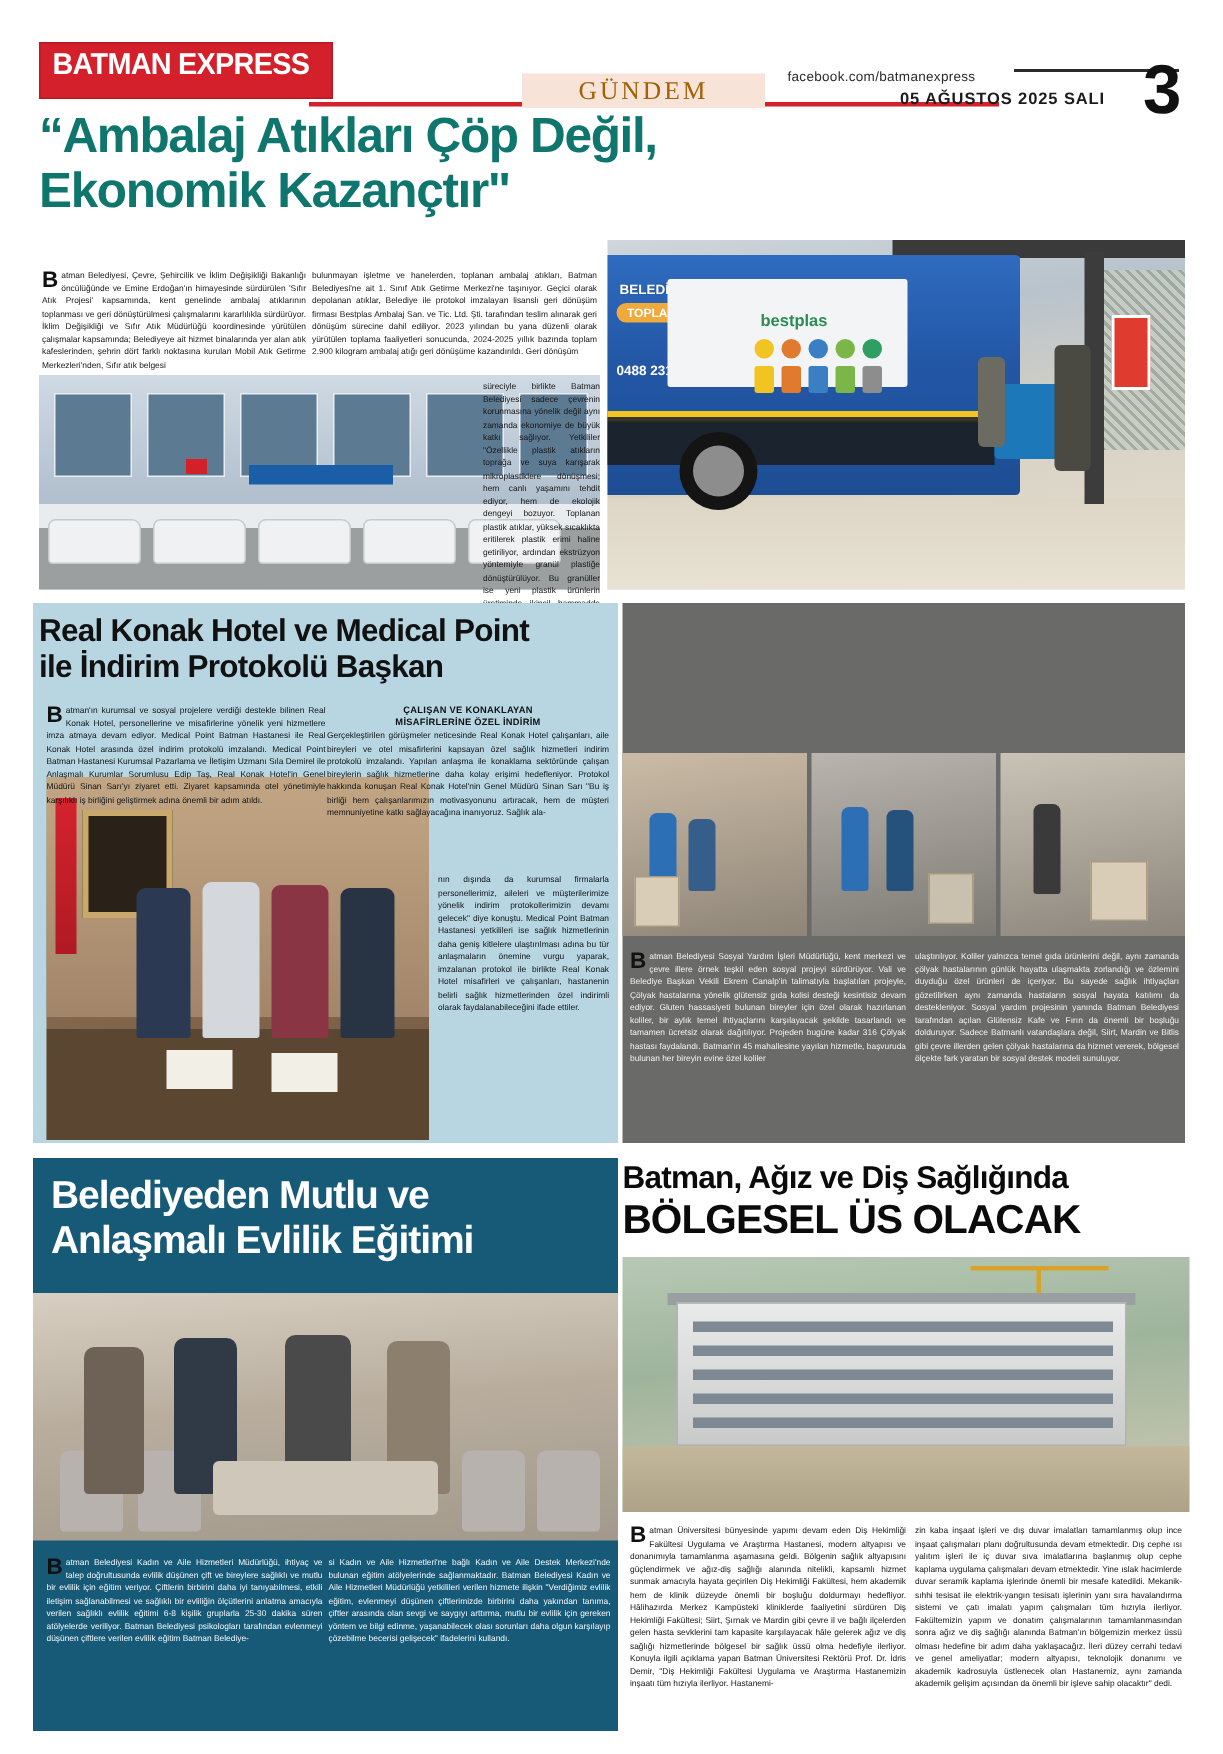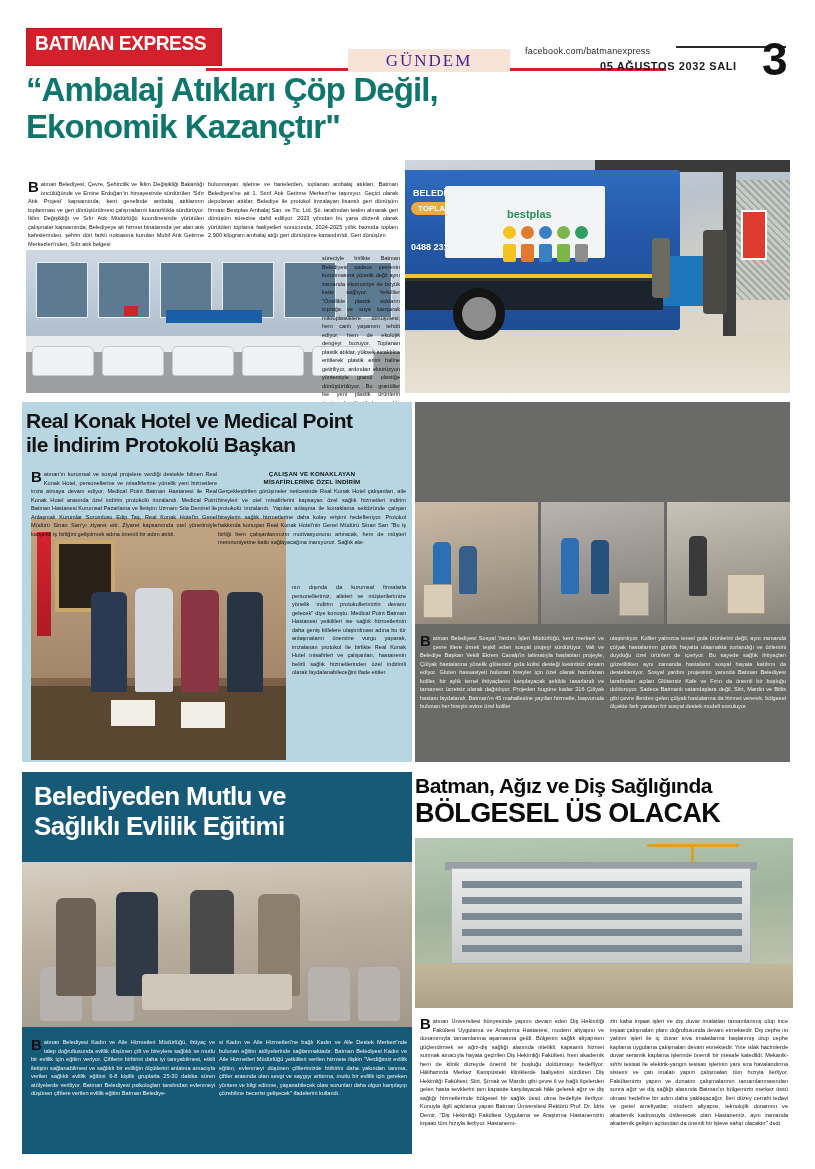--- a/index.html
+++ b/index.html
@@ -35,21 +35,21 @@
     position: absolute; left: 676px; top: 24px; width: 110px; height: 2px;
     background: #2a2a2a;
   }
   .gundem-band {
     position: absolute; left: 348px; top: 27px; width: 162px; height: 23px;
     background: #f7e3d8;
   }
   .gundem-text {
     position: absolute; left: 348px; top: 27px; width: 162px; height: 23px;
     display: flex; align-items: center; justify-content: center;
-    font-size: 17px; font-weight: 400; letter-spacing: 2px; color: #4c1d95;
+    font-size: 17px; font-weight: 400; letter-spacing: 2px; color: #a16207;
     font-family: "Liberation Serif", serif;
   }
   .fb-link {
     position: absolute; left: 525px; top: 24px;
     font-size: 9px; color: #2b2b2b; letter-spacing: 0.2px;
   }
   .date-text {
     position: absolute; left: 600px; top: 38px;
     font-size: 11px; font-weight: 700; color: #1b1b1b; letter-spacing: 0.6px;
   }
@@ -249,21 +249,21 @@
 
   <div class="masthead">
     <div class="logo-box">
       <div class="logo-text">BATMAN EXPRESS</div>
     </div>
     <div class="rule-left"></div>
     <div class="rule-right"></div>
     <div class="gundem-band"></div>
     <div class="gundem-text">GÜNDEM</div>
     <div class="fb-link">facebook.com/batmanexpress</div>
-    <div class="date-text">05 AĞUSTOS 2032 SALI</div>
+    <div class="date-text">05 AĞUSTOS 2025 SALI</div>
     <div class="page-num">3</div>
   </div>
 
   <div class="lead-headline">
     <span class="l1">“Ambalaj Atıkları Çöp Değil,</span>
     <span class="l2">Ekonomik Kazançtır"</span>
   </div>
 
   <div class="lead-photo">
     <div class="canopy"></div>
@@ -368,21 +368,21 @@
       <div class="person-v" style="left:22px;top:34px;background:#3a3a3a;height:60px;"></div>
       <div class="box-stack" style="left:60px;bottom:10px;width:38px;height:40px;"></div>
     </div>
   </div>
   <div class="body-col pb-c1 dropcap">Batman Belediyesi Sosyal Yardım İşleri Müdürlüğü, kent merkezi ve çevre illere örnek teşkil eden sosyal projeyi sürdürüyor. Vali ve Belediye Başkan Vekili Ekrem Canalp'in talimatıyla başlatılan projeyle, Çölyak hastalarına yönelik glütensiz gıda kolisi desteği kesintisiz devam ediyor. Gluten hassasiyeti bulunan bireyler için özel olarak hazırlanan koliler, bir aylık temel ihtiyaçlarını karşılayacak şekilde tasarlandı ve tamamen ücretsiz olarak dağıtılıyor. Projeden bugüne kadar 316 Çölyak hastası faydalandı. Batman'ın 45 mahallesine yayılan hizmetle, başvuruda bulunan her bireyin evine özel koliler</div>
   <div class="body-col pb-c2">ulaştırılıyor. Koliler yalnızca temel gıda ürünlerini değil, aynı zamanda çölyak hastalarının günlük hayatta ulaşmakta zorlandığı ve özlemini duyduğu özel ürünleri de içeriyor. Bu sayede sağlık ihtiyaçları gözetilirken aynı zamanda hastaların sosyal hayata katılımı da destekleniyor. Sosyal yardım projesinin yanında Batman Belediyesi tarafından açılan Glütensiz Kafe ve Fırın da önemli bir boşluğu dolduruyor. Sadece Batmanlı vatandaşlara değil, Siirt, Mardin ve Bitlis gibi çevre illerden gelen çölyak hastalarına da hizmet vererek, bölgesel ölçekte fark yaratan bir sosyal destek modeli sunuluyor.</div>
 
   <div class="panel-c"></div>
   <div class="panel-c-head">
     <span class="l1">Belediyeden Mutlu ve</span><br>
-    <span class="l2">Sağlıklı Evlilik Eğitimi</span>
+    <span class="l2">Anlaşmalı Evlilik Eğitimi</span>
   </div>
   <div class="panel-c-photo">
     <div class="pcp-chair" style="left:18px;"></div>
     <div class="pcp-chair" style="left:70px;"></div>
     <div class="pcp-chair" style="left:286px;"></div>
     <div class="pcp-chair" style="left:336px;"></div>
     <div class="pcp-p" style="left:34px;top:36px;width:40px;height:98px;background:#6d6255;"></div>
     <div class="pcp-p" style="left:94px;top:30px;width:42px;height:104px;background:#2f3a46;"></div>
     <div class="pcp-p" style="left:168px;top:28px;width:44px;height:106px;background:#4a4a4a;"></div>
     <div class="pcp-p" style="left:236px;top:32px;width:42px;height:102px;background:#8d7f6e;"></div>

